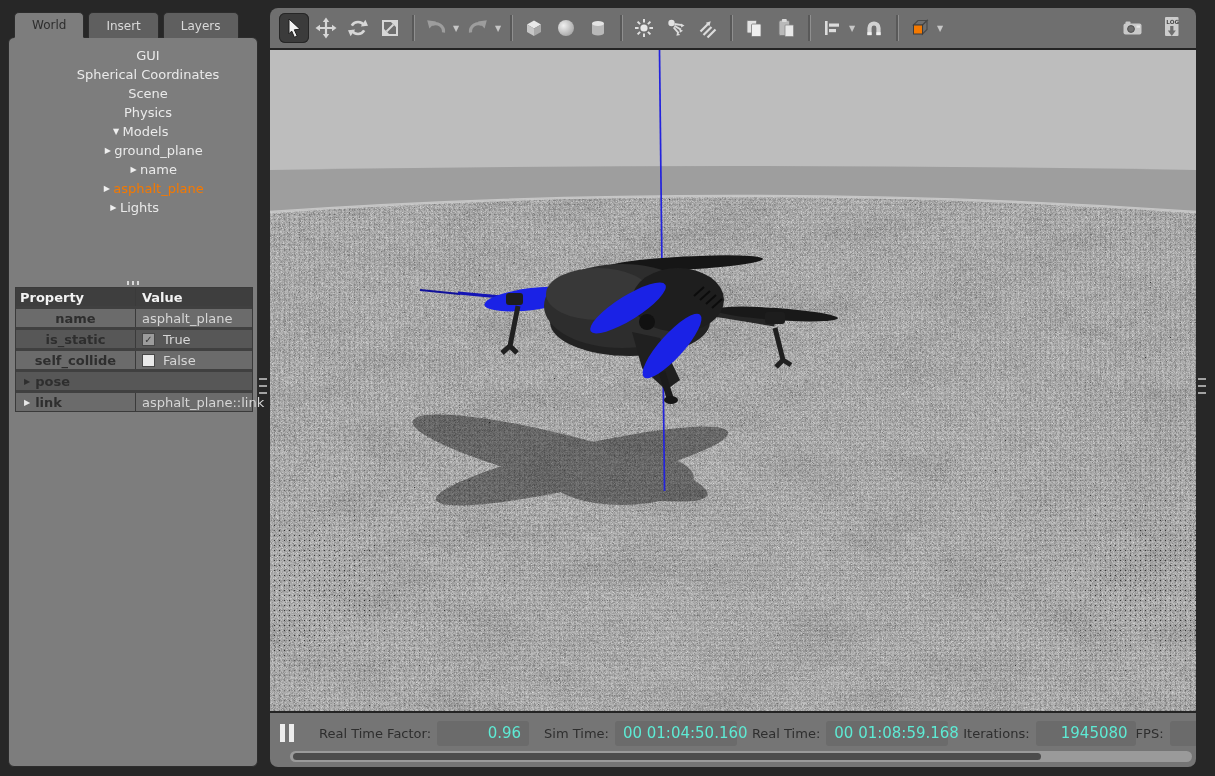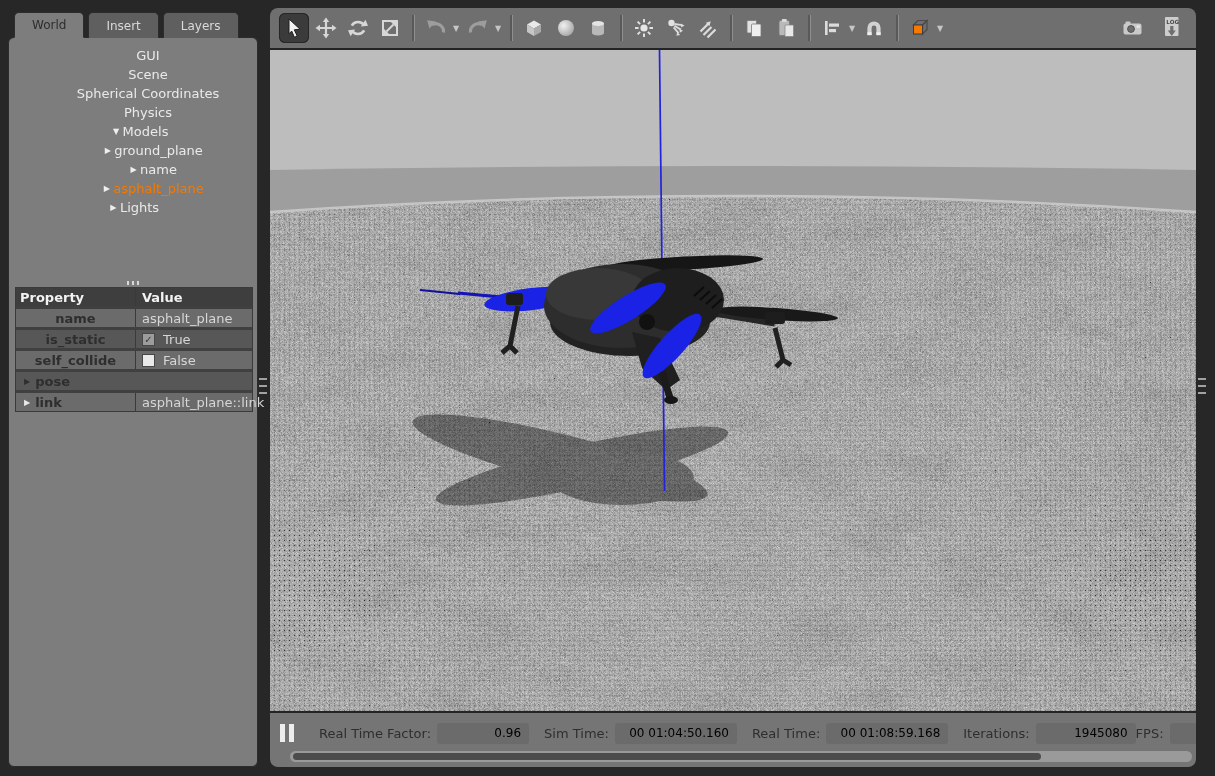--- a/index.html
+++ b/index.html
@@ -85,21 +85,21 @@
     border-top:2px solid #242424; position:relative; overflow:hidden;
   }
   .sb-row { display:flex; align-items:center; height:36px; padding:4px 0 0 10px;text-align:right; }
   .pause-btn { width:24px; height:24px; display:flex; gap:4px; align-items:center; justify-content:center; }
   .pause-btn i { display:block; width:5px; height:18px; background:#ededed; }
   .step-btn { width:7px; height:6px; background:#404040; margin:14px 0 0 10px; }
   .sfield { display:flex; align-items:center; margin-left:15px; }
   .sfield label { color:#2e2e2e; font-size:13px; white-space:nowrap; }
   .sfield .val {
     margin-left:6px; background:#6b6b6b; border-radius:3px; padding:3px 8px 4px 8px;
-    color:#000000; font-size:12px; white-space:nowrap;
+    color:#5eead4; font-size:15px; white-space:nowrap;
   }
   .sfield.fps { margin-left:auto; margin-right:-18px; }
   .sfield.fps .val { width:105px; }
   .val.w90 { width:92px; } .val.w120 { width:122px; } .val.w100 { width:100px; }
   .hscroll { position:absolute; left:20px; right:4px; bottom:5px; height:11px;
     background:#9a9a9a; border-radius:6px; }
   .hscroll .thumb { position:absolute; left:3px; top:2px; width:748px; height:7px;
     background:#4c4c4c; border-radius:4px; }
 
   svg text { font-family:"DejaVu Sans", sans-serif; }
@@ -113,24 +113,24 @@
     <div class="tab">Insert</div>
     <div class="tab">Layers</div>
   </div>
 
   <div class="panel">
     <div class="tree">
       <div class="tree-item" style="padding-left:30px">
           <span>GUI</span>
         </div>
       <div class="tree-item" style="padding-left:30px">
+          <span>Spherical Coordinates</span>
+        </div>
+      <div class="tree-item" style="padding-left:30px">
           <span>Scene</span>
-        </div>
-      <div class="tree-item" style="padding-left:30px">
-          <span>Spherical Coordinates</span>
         </div>
       <div class="tree-item" style="padding-left:30px">
           <span>Physics</span>
         </div>
       <div class="tree-item" style="padding-left:12px">
           <span class="arrow down"></span>
           <span>Models</span>
         </div>
       <div class="tree-item" style="padding-left:38px">
           <span class="arrow right"></span>

